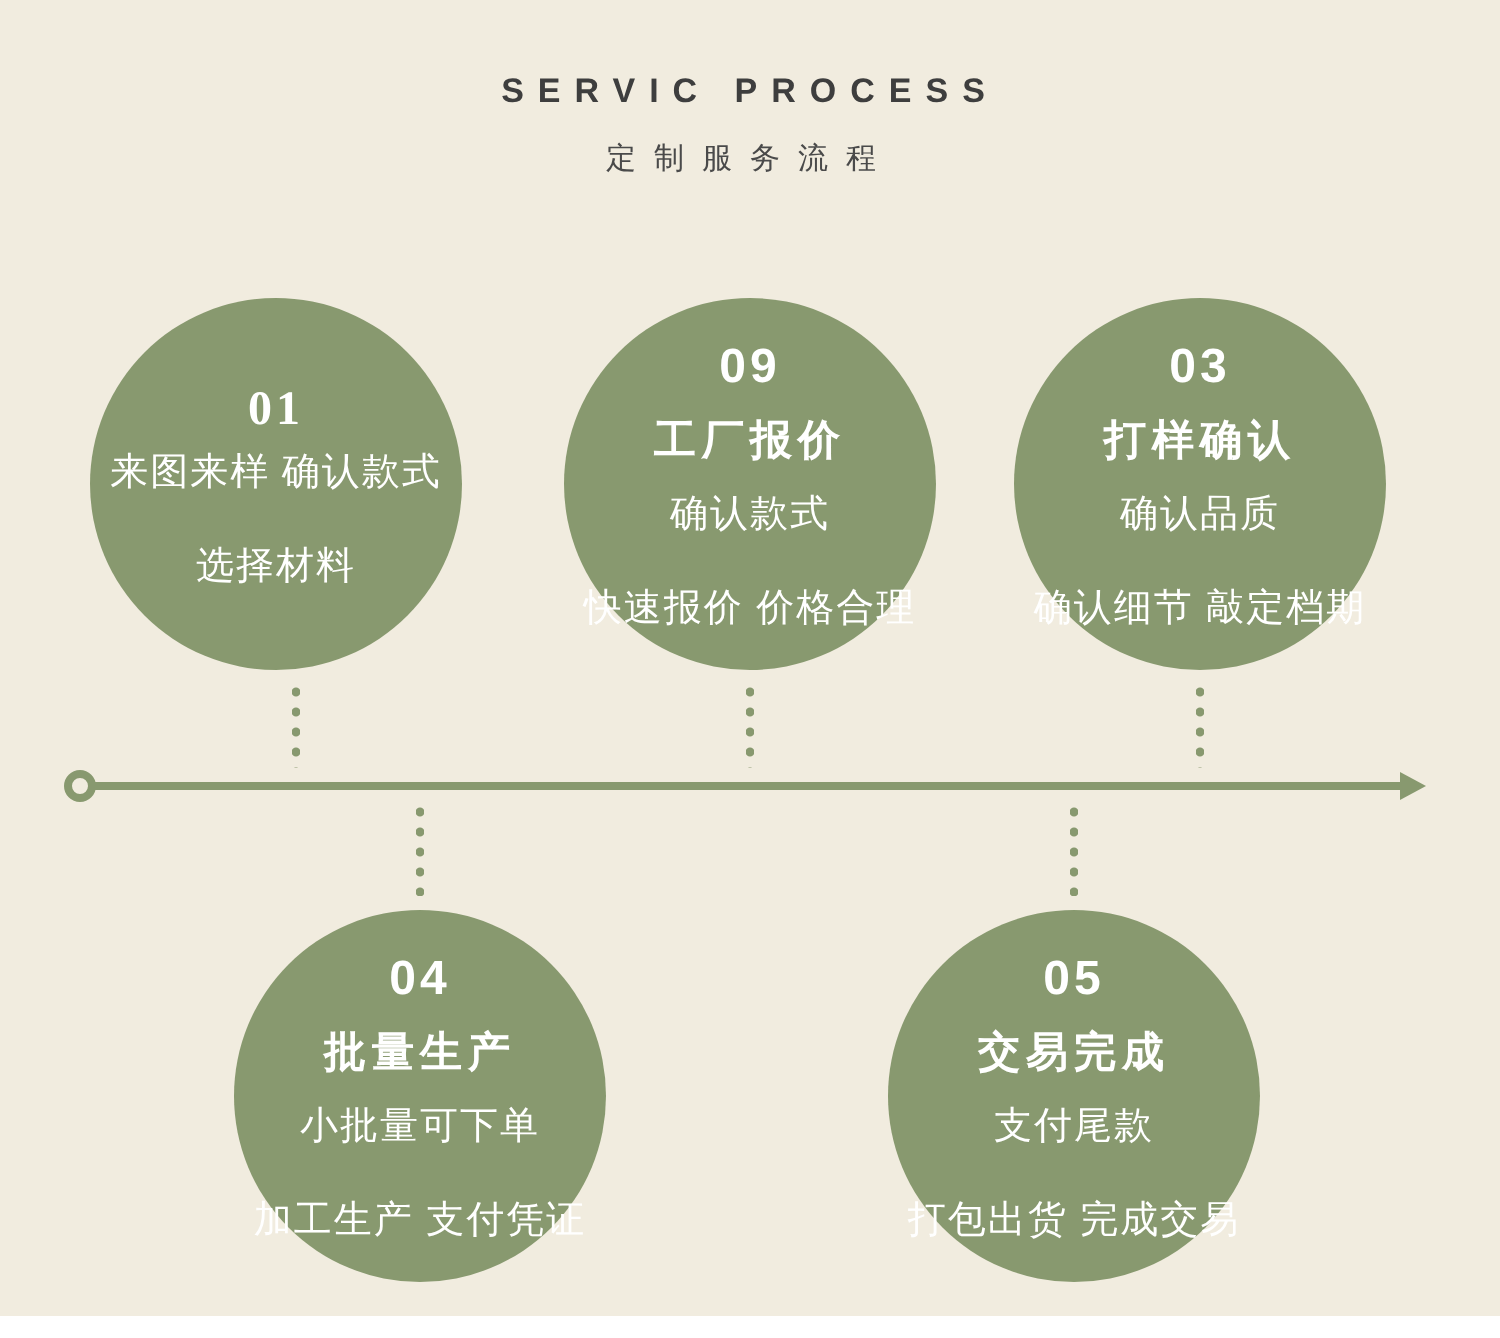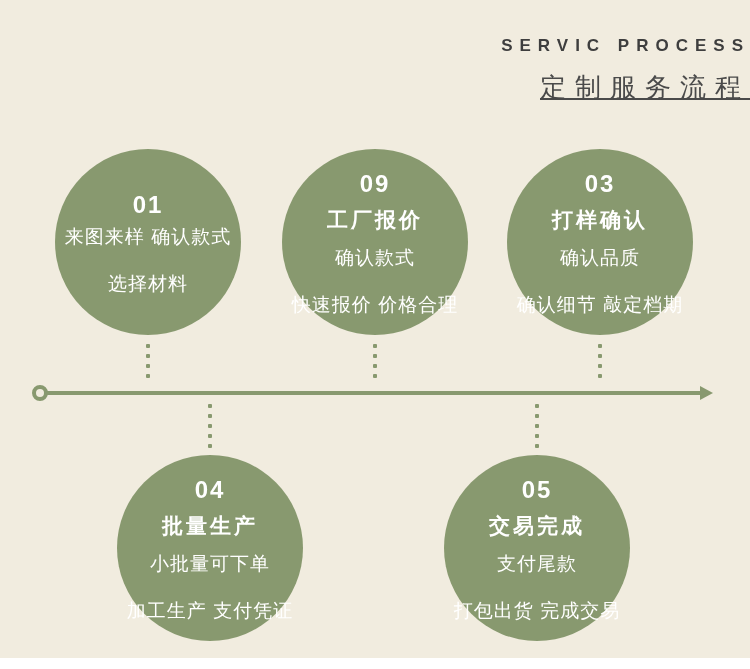--- a/index.html
+++ b/index.html
@@ -1,15 +1,15 @@
 <!DOCTYPE html>
 <html><head>
 <meta charset="utf-8">
 <style>
-  * { margin: 0; padding: 0; box-sizing: border-box; text-align: right; }
+  * { margin: 0; padding: 0; box-sizing: border-box; }
   html, body { width: 750px; }
   body { font-family: "Liberation Sans", "DejaVu Sans", sans-serif; }
 
   .canvas {
     position: relative;
     width: 750px;
     height: 669px;
     background: #f1ecdf;
     overflow: hidden;
   }
@@ -29,24 +29,23 @@
     text-align: center;
   }
   .title-en {
     font-size: 17px;
     font-weight: bold;
     letter-spacing: 7px;
     color: #3e3e3e;
   }
   .title-zh {
     margin-top: 14px;
-    font-size: 26px;
+    font-size: 15px;
     letter-spacing: 9px;
     color: #4a4a4a;
-    text-decoration: underline;
   }
 
   .circle {
     position: absolute;
     width: 186px;
     height: 186px;
     border-radius: 50%;
     background: #88996f;
     color: #ffffff;
     display: flex;
@@ -116,21 +115,21 @@
 </head>
 <body>
 
 <div class="canvas">
 
   <div class="header">
     <div class="title-en">SERVIC PROCESS</div>
     <div class="title-zh">定制服务流程</div>
   </div>
 
-  <div class="circle" style="left:55px; top:149px;">
+  <div class="circle" style="left:45px; top:149px;font-family:Liberation Serif, serif;">
     <div class="num">01</div>
     <div class="desc">来图来样 确认款式</div>
     <div class="desc">选择材料</div>
   </div>
 
   <div class="circle" style="left:282px; top:149px;">
     <div class="num">09</div>
     <div class="ttl">工厂报价</div>
     <div class="desc">确认款式</div>
     <div class="desc">快速报价 价格合理</div>

